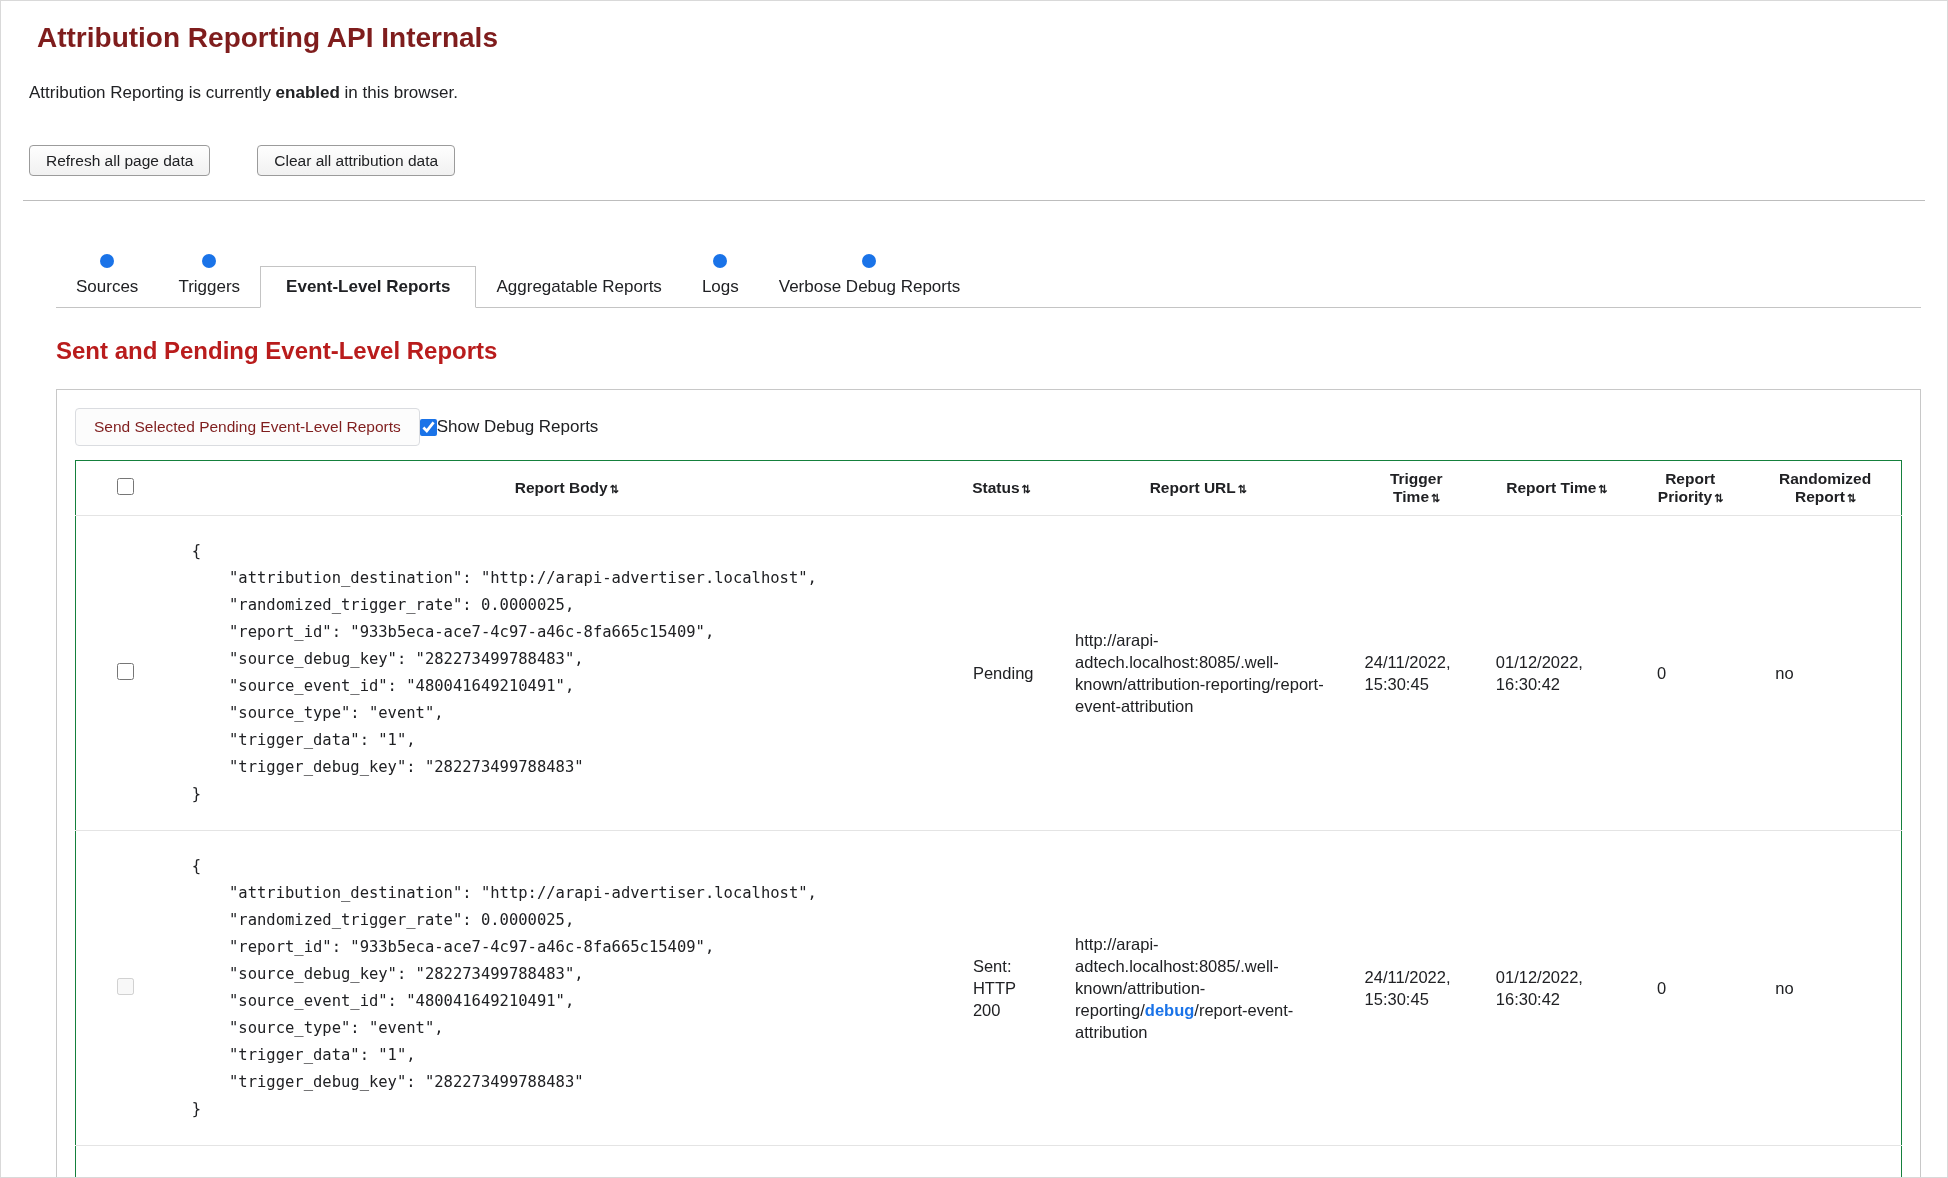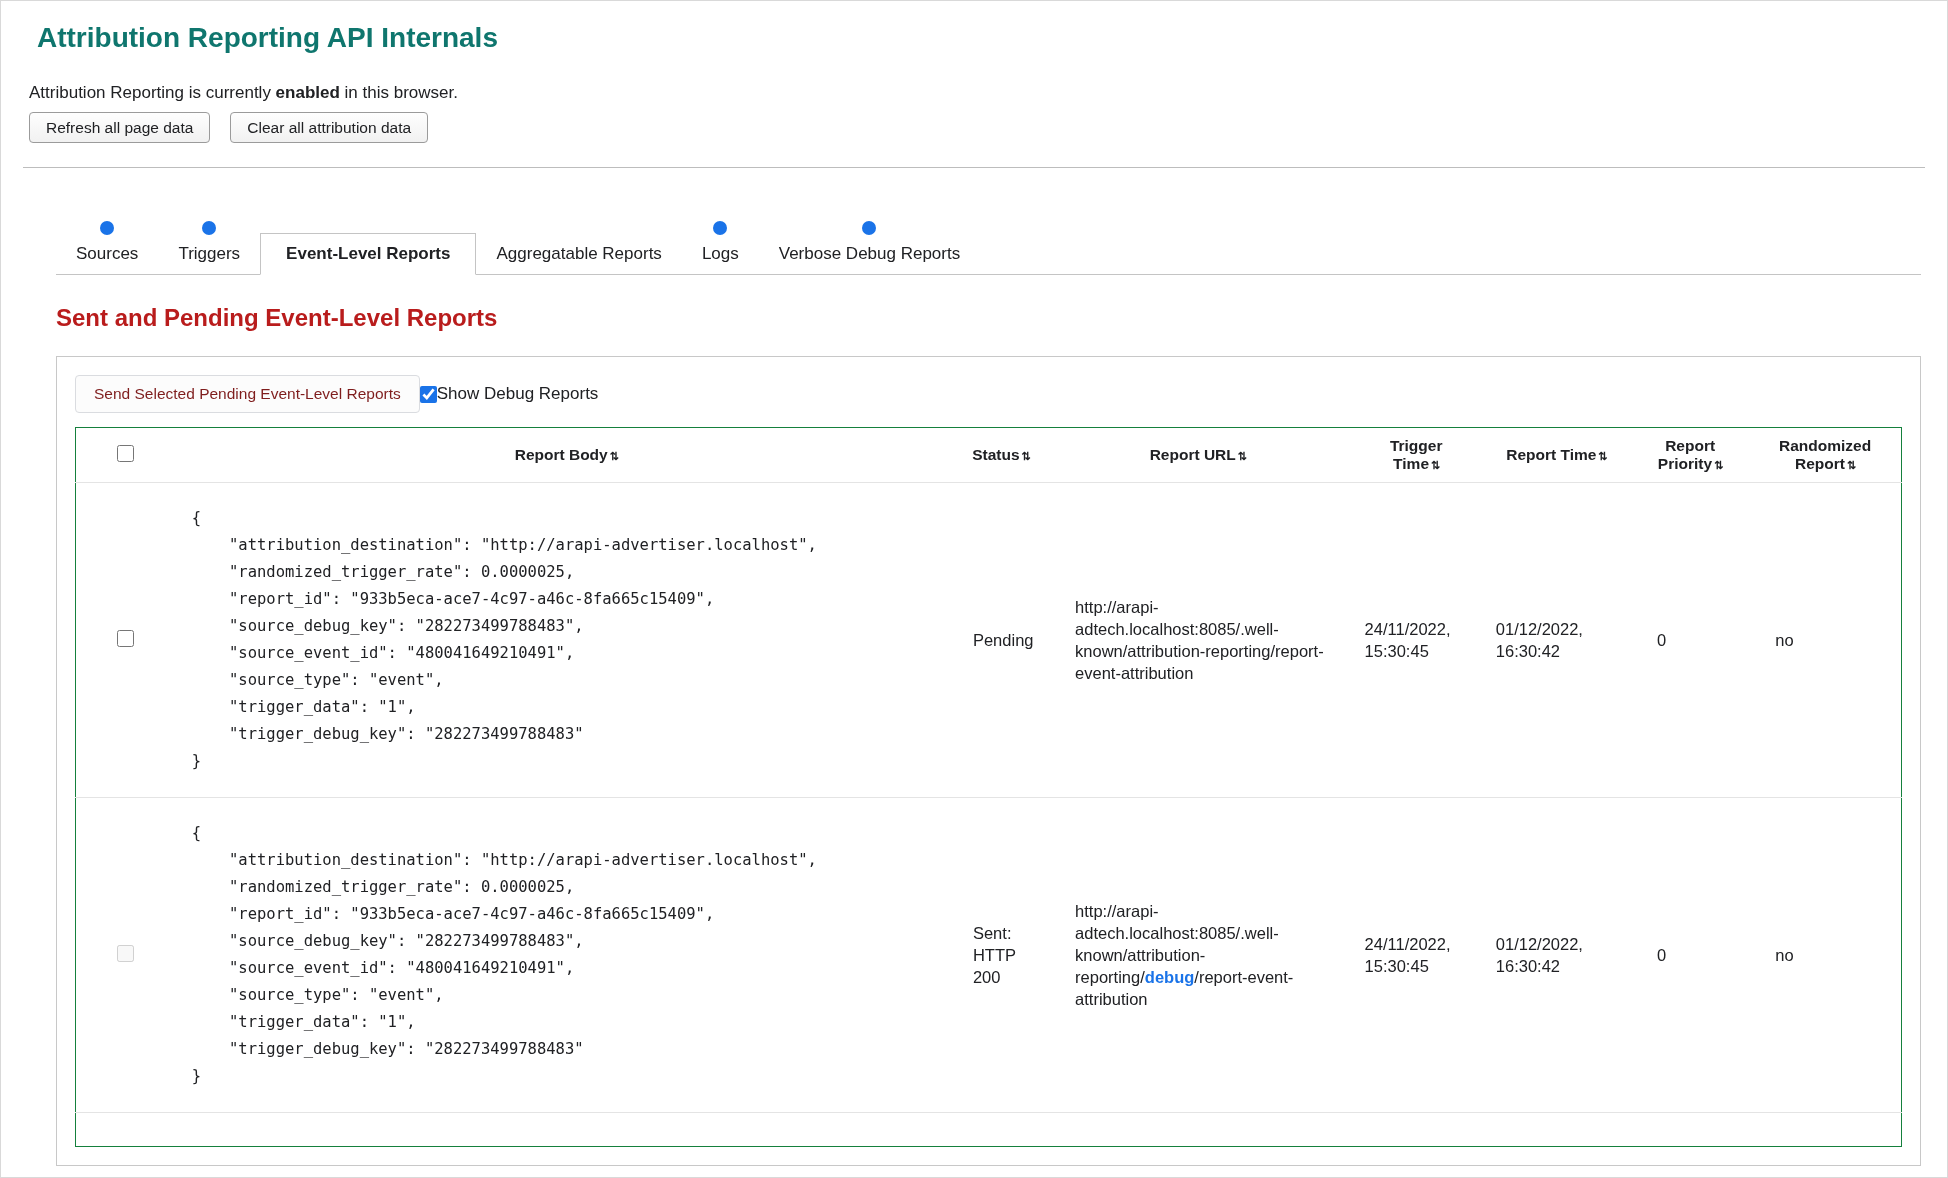--- a/index.html
+++ b/index.html
@@ -1,26 +1,26 @@
 <!DOCTYPE html>
 <html><head>
 <meta charset="utf-8">
 <style>
   * { box-sizing: border-box; }
   html, body { margin: 0; padding: 0; background: #fff; }
   body { font-family: "Liberation Sans", sans-serif; color: #202124; }
 
   .page { width: 1948px; height: 1178px; border: 1px solid #d9d9d9; background: #fff; padding: 20px 28px; overflow: hidden; }
 
-  h1.title { margin: 0 0 0 8px; font-size: 28px; line-height: 34px; font-weight: bold; color: #0f766e; }
+  h1.title { margin: 0 0 0 8px; font-size: 28px; line-height: 34px; font-weight: bold; color: #7f1d1d; }
 
   .status-line { margin: 28px 0 0 0; font-size: 17px; line-height: 20px; }
   .status-line b { font-weight: bold; }
 
-  .toolbar { margin-top: 9px; display: flex; gap: 20px; }
+  .toolbar { margin-top: 42px; display: flex; gap: 47px; }
   .chrome-btn { font-family: "Liberation Sans", sans-serif; font-size: 15.5px; color: #202124;
     background: linear-gradient(#fefefe, #f1f1f1); border: 1px solid #9b9b9b; border-radius: 4px;
     padding: 5px 16px; height: 31px; cursor: pointer; }
 
   hr.divider { border: none; border-top: 1px solid #bdbdbd; margin: 24px -6px 0 -6px; }
 
   .tabs { display: flex; align-items: flex-end; margin: 42px 0 0 27px; width: 1865px; border-bottom: 1px solid #c4c4c4; }
   .tab { display: flex; align-items: center; gap: 9px; padding: 10px 19px; font-size: 17px; line-height: 20px;
     cursor: pointer; border: 1px solid transparent; border-bottom: none; white-space: nowrap; flex-direction: column; }
   .tab.active { font-weight: bold; border: 1px solid #c4c4c4; border-bottom: 1px solid #fff; margin-bottom: -1px; background: #fff; padding: 10px 25px; }

